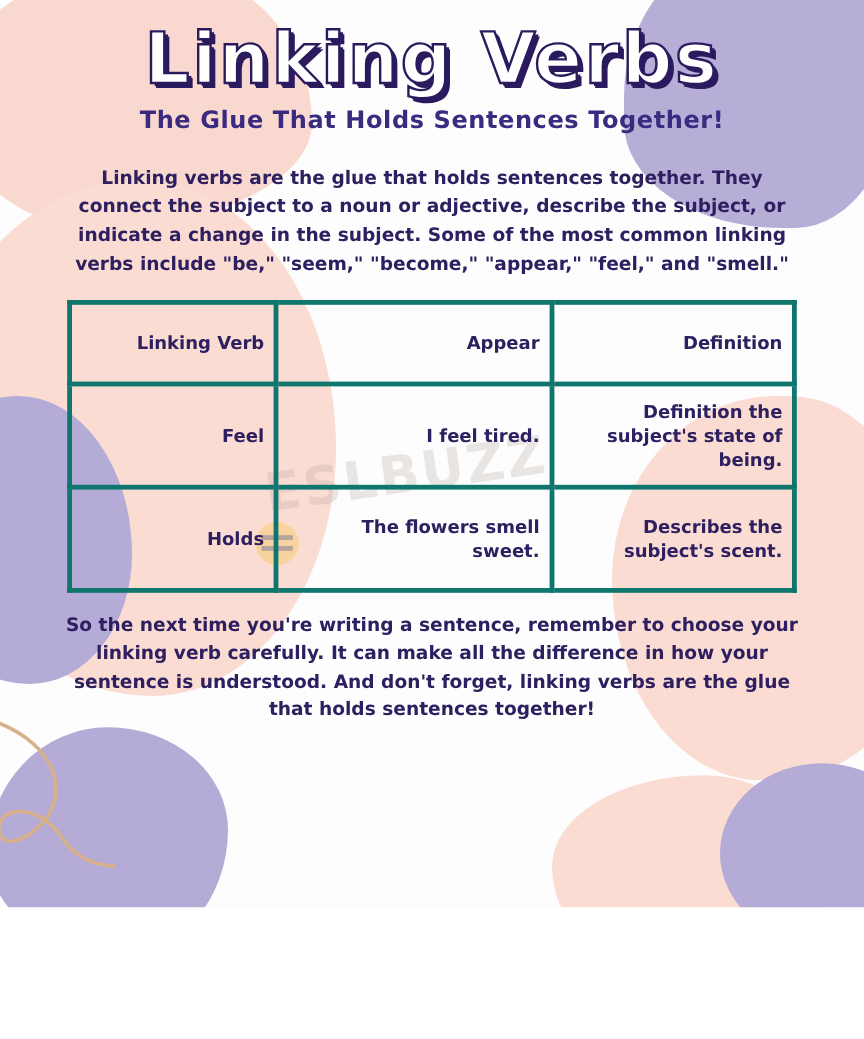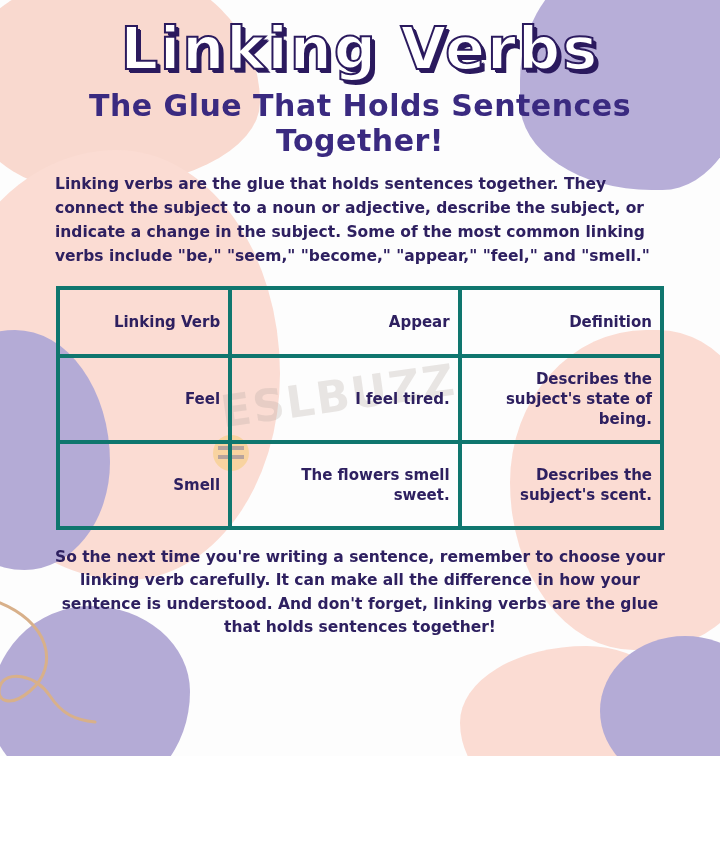--- a/index.html
+++ b/index.html
@@ -116,32 +116,33 @@
     text-shadow:
        3px 3px 0 #2b1a5e,
        4px 4px 0 #2b1a5e,
        0 0 0 #2b1a5e;
     margin: 0;
     line-height: 1.05;
   }
   .subtitle {
     font-family: "DejaVu Sans", sans-serif;
     font-weight: bold;
-    font-size: 30px;
+    font-size: 20px;
     color: #3a2a80;
     letter-spacing: 0.5px;
     margin: 8px 0 0 0;
   }
 
   
   .intro {
     position: relative;
     z-index: 3;
-    margin: 14px auto 0 auto;
+    margin: 24px auto 0 auto;
     width: 610px;
+    text-align: center;
     font-family: "DejaVu Sans", sans-serif;
     font-weight: bold;
     font-size: 15.5px;
     line-height: 1.55;
     color: #2e2060;
   }
 
   
   .table-wrap {
     position: relative;
@@ -258,24 +259,24 @@
         <tr>
           <th>Linking Verb</th>
           <th>Appear</th>
           <th>Definition</th>
         </tr>
       </thead>
       <tbody>
         <tr class="row-tall">
           <td>Feel</td>
           <td>I feel tired.</td>
-          <td>Describes the subject's state of being.</td>
+          <td>Definition the subject's state of being.</td>
         </tr>
         <tr class="row-tall">
-          <td>Smell</td>
+          <td>Holds</td>
           <td>The flowers smell sweet.</td>
           <td>Describes the subject's scent.</td>
         </tr>
       </tbody>
     </table>
   </div>
 
   <div class="outro">So the next time you're writing a sentence, remember to choose your linking verb carefully. It can make all the difference in how your sentence is understood. And don't forget, linking verbs are the glue that holds sentences together!</div>
 
 </div>

